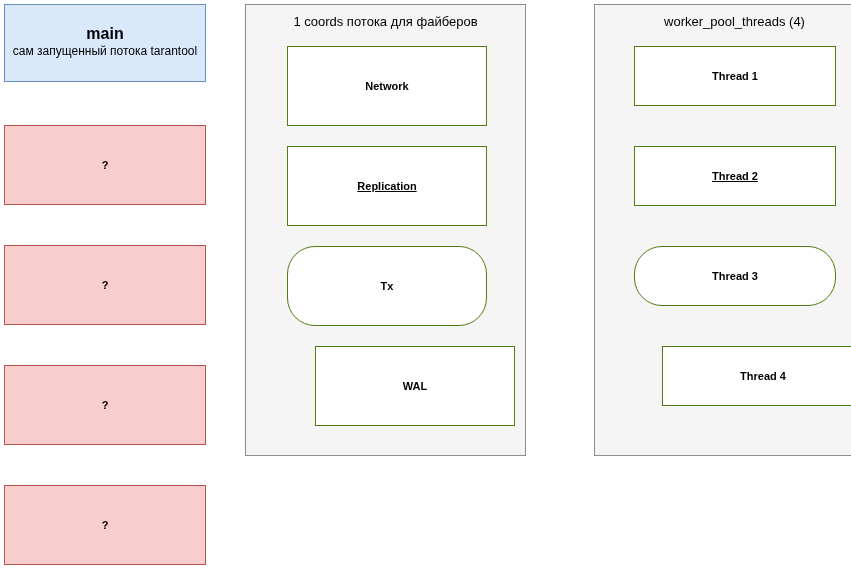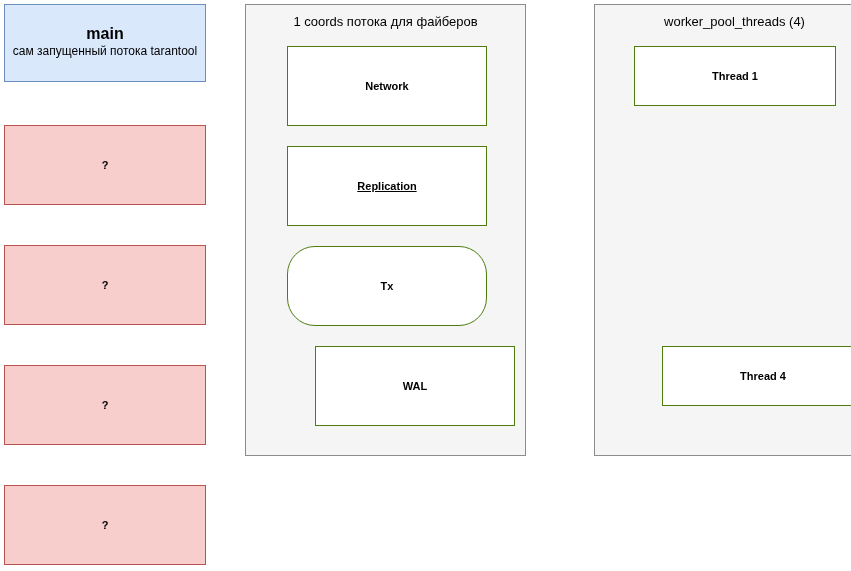--- a/index.html
+++ b/index.html
@@ -155,16 +155,22 @@
     <span>WAL</span>
   </div>
 </div>
 
 <div class="group group-workers">
   <div class="group-title">worker_pool_threads (4)</div>
 
   <div class="cell r1">
     <span>Thread 1</span>
   </div>
+  <div class="cell r2">
+    <span>Thread 2</span>
+  </div>
+  <div class="cell r3">
+    <span>Thread 3</span>
+  </div>
   <div class="cell r4">
     <span>Thread 4</span>
   </div>
 </div>
 
 </body></html>

